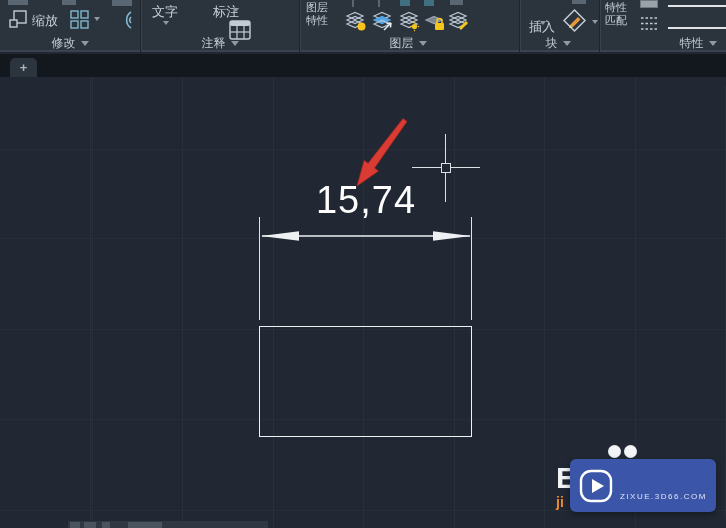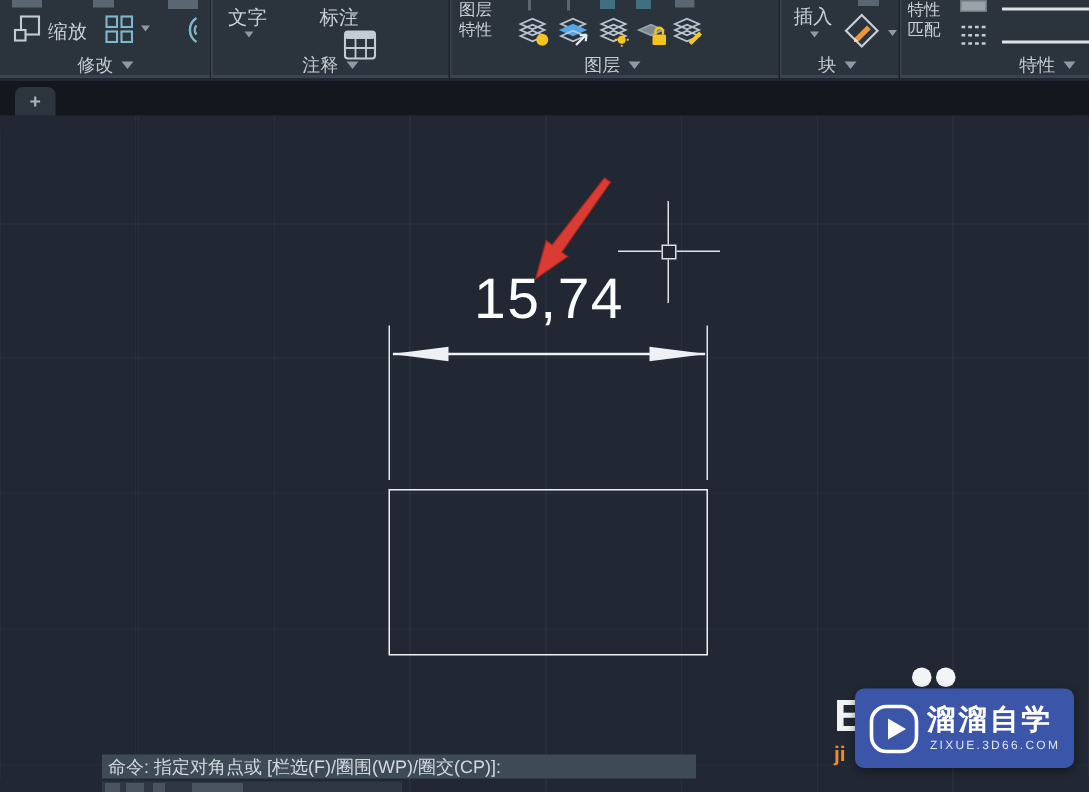--- a/index.html
+++ b/index.html
@@ -173,21 +173,21 @@
         <path d="M14 19 L21 12 L19 10 L12 17 Z" fill="#f5c51d"></path>
       </svg>
     </div>
 
     <div class="panel-label" style="left:368px;width:80px">
       <span>图层</span>
         <span class="tri"></span>
     </div>
     <div class="vsep" style="left:519px"></div>
 
-    <div class="rbtn-label" style="left:529px;top:2px">插入</div>
+    <div class="rbtn-label" style="left:529px;top:18px">插入</div>
     <div class="tri sm" style="position:absolute;left:540px;top:21px"></div>
     <div class="frag" style="left:572px;top:0;width:14px;height:4px"></div>
 
     <div class="icon-abs" style="left:561px;top:7px">
       <svg width="27" height="27" viewBox="0 0 27 27">
         <path d="M13.5 3 L24 13.5 L13.5 24 L3 13.5 Z" fill="none" stroke="#c3ccd4" stroke-width="1.5"></path>
         <path d="M9 18 L17 10 L19.5 12.5 L11.5 20.5 Z" fill="#e8973a"></path>
         <path d="M9 18 L8.2 21 L11.5 20.5 Z" fill="#f3d9b8"></path>
       </svg>
     </div>
@@ -253,27 +253,23 @@
 
     <div class="ear" style="left:608px;top:368px"></div>
     <div class="ear" style="left:624px;top:368px"></div>
     <div class="wm-letter">E</div>
     <div class="wm-ji">ji</div>
     <div class="wm-box">
       <svg class="icon-abs" style="left:8px;top:9px" width="36" height="36" viewBox="0 0 36 36">
         <rect x="3" y="3" width="30" height="30" rx="10" fill="none" stroke="#ffffff" stroke-width="2.4"></rect>
         <polygon points="14,11 26,18 14,25" fill="#ffffff"></polygon>
       </svg>
-      <div class="wm-brand">溜溜自学</div>
       <div class="wm-site">zixue.3d66.com</div>
     </div>
 
-    <div class="cmd-strip">
-      <span class="cmd-text">命令: 指定对角点或 [栏选(F)/圈围(WP)/圈交(CP)]:</span>
-    </div>
     <div class="cmd-strip2">
       <span class="chip" style="left:2px;width:10px"></span>
       <span class="chip" style="left:16px;width:12px"></span>
       <span class="chip" style="left:34px;width:8px"></span>
       <span class="chip" style="left:60px;width:34px"></span>
     </div>
   </div>
 
 </div>
 

